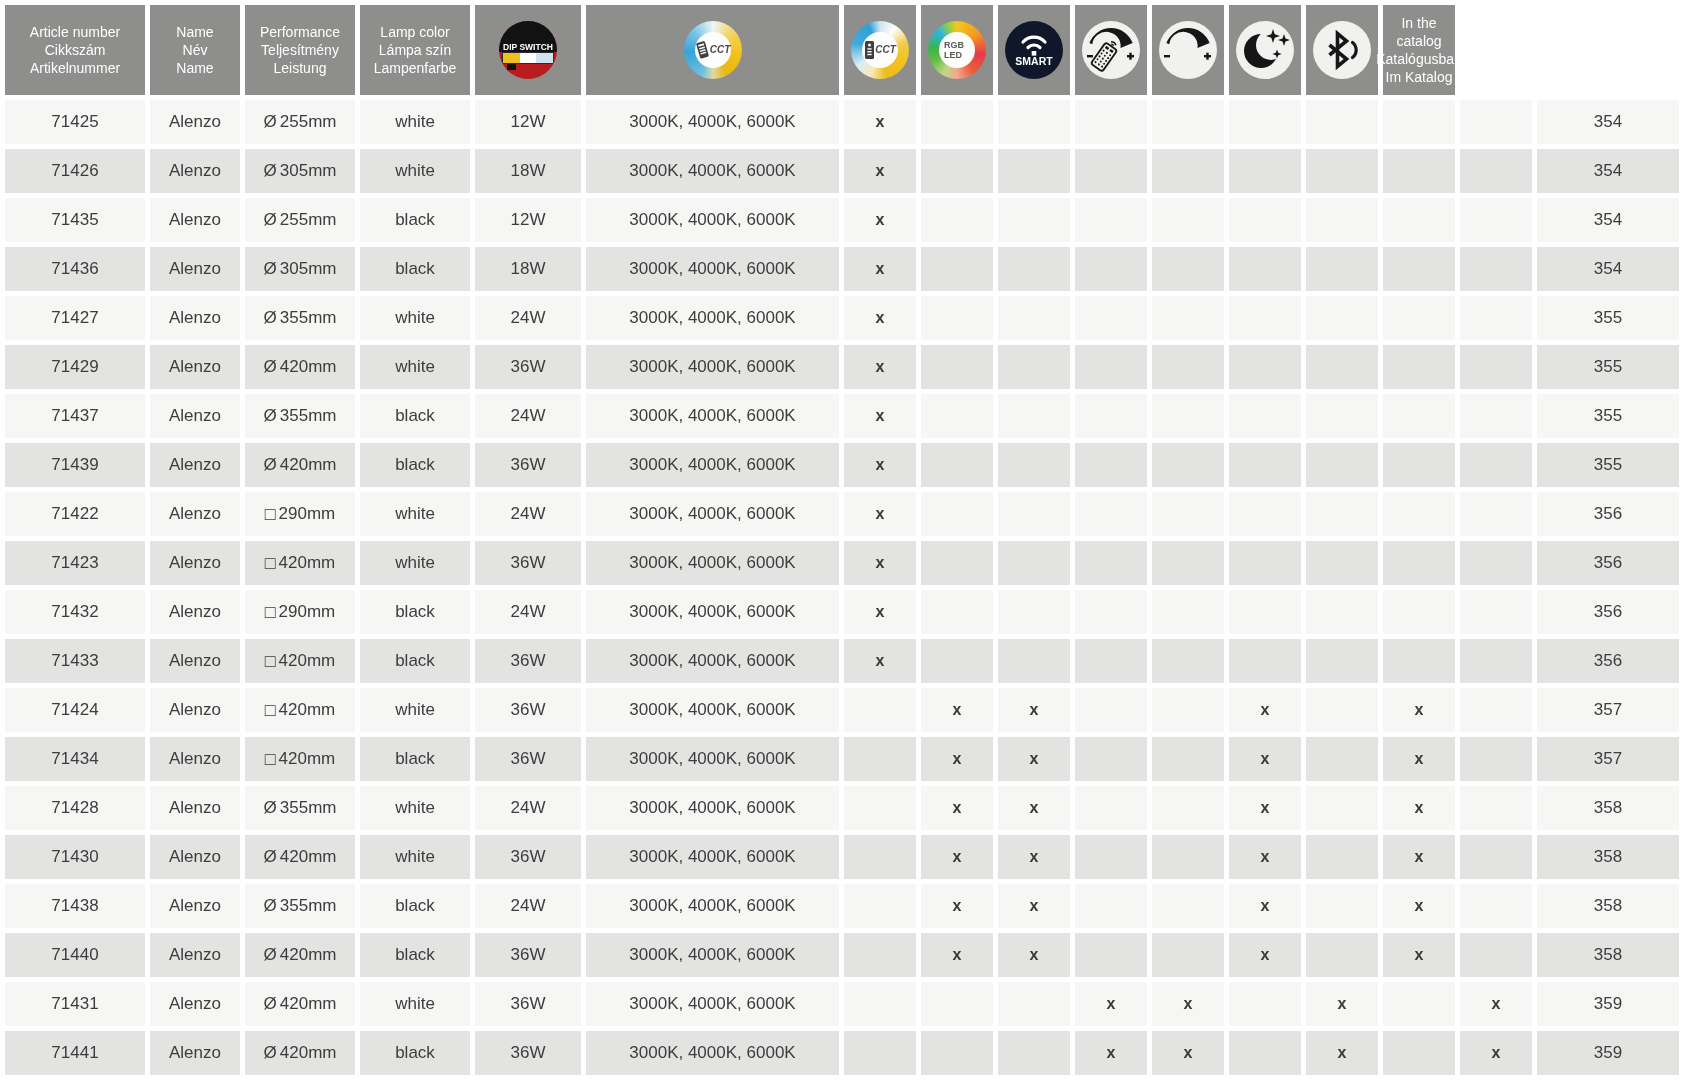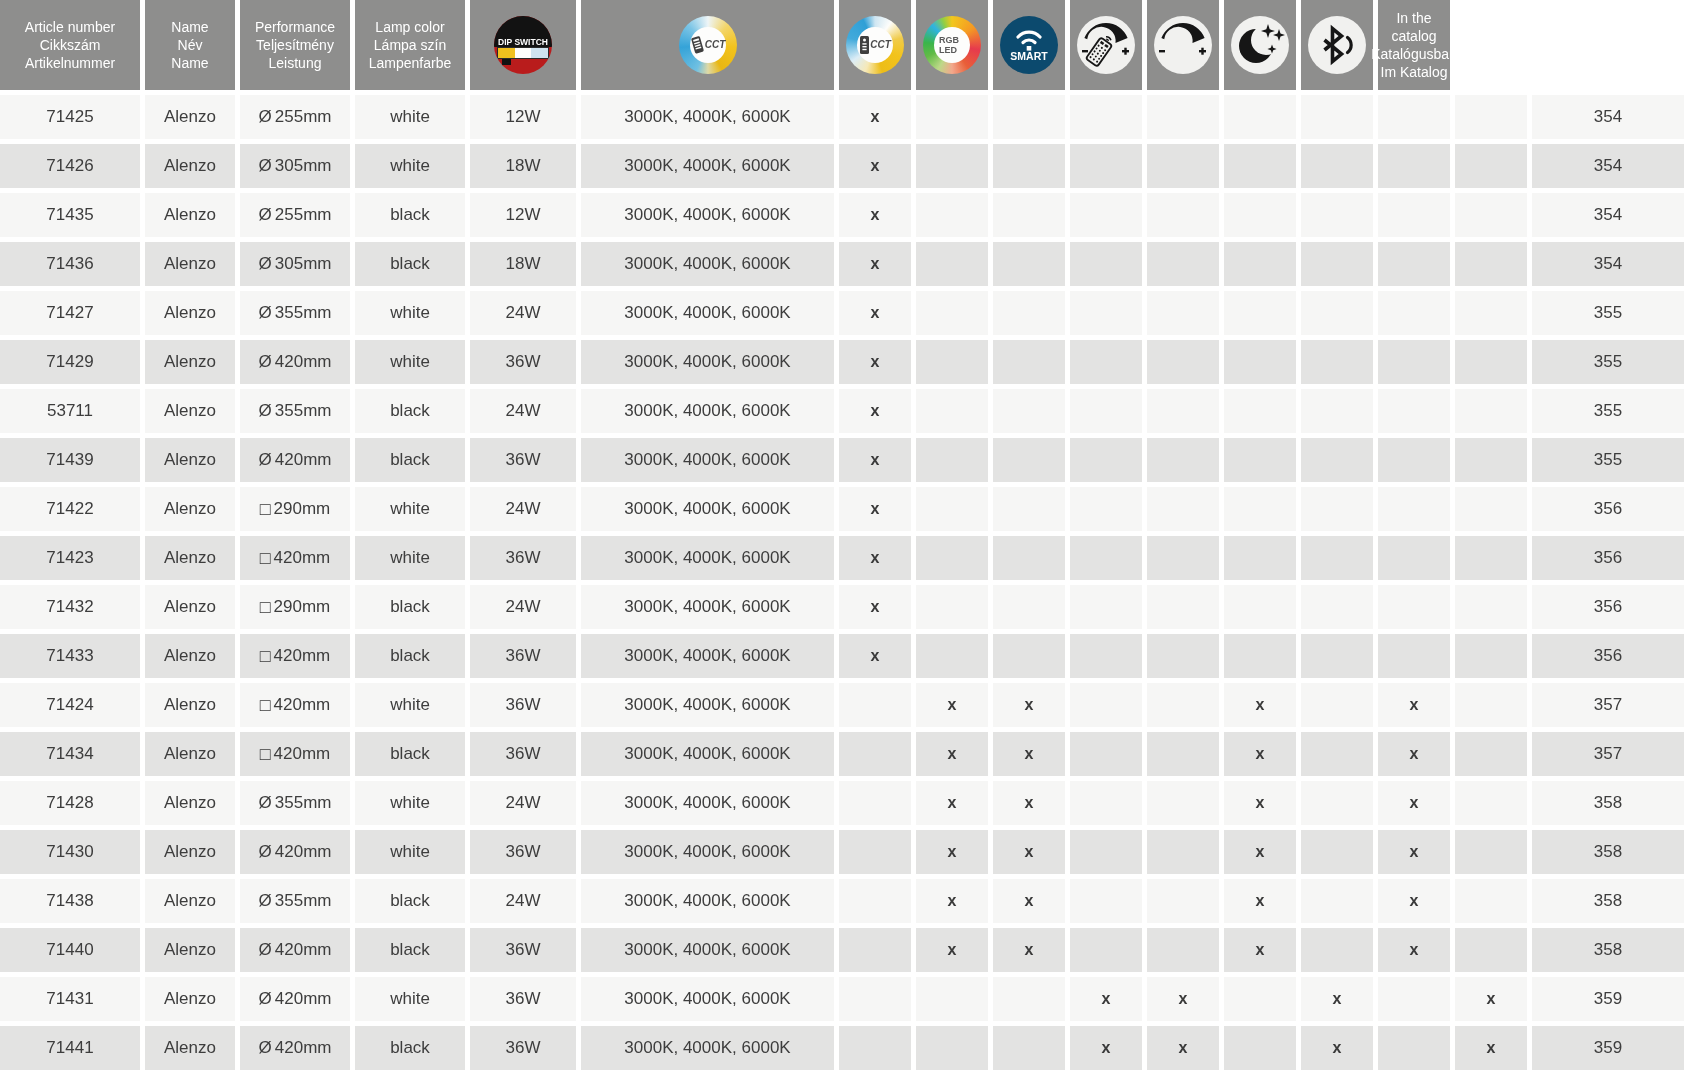--- a/index.html
+++ b/index.html
@@ -1,38 +1,38 @@
 <!DOCTYPE html>
 <html><head>
 <meta charset="utf-8">
 <style>
   html,body{margin:0;padding:0;background:#ffffff;}
   body{width:1684px;height:1080px;font-family:"Liberation Sans",sans-serif;color:#3d3d3d;}
-  .table{display:grid;grid-template-rows:90px;grid-auto-rows:44px;row-gap:5px;}
+  .table{padding:5px;display:grid;grid-template-rows:90px;grid-auto-rows:44px;row-gap:5px;}
   .grid-row{display:grid;grid-template-columns:140px 90px 110px 110px 106px 253px repeat(9,72px) minmax(0,1fr);column-gap:5px;}
   .hcell{background:#8e8e8d;color:#ffffff;display:flex;flex-direction:column;align-items:center;justify-content:center;
          font-size:14px;line-height:18px;text-align:center;}
   .cell{display:flex;align-items:center;justify-content:center;font-size:17px;}
   .data-row.odd  .cell{background:#f6f6f5;}
   .data-row.even .cell{background:#e3e3e2;}
   .cell.feat{font-size:16px;font-weight:bold;color:#3a3a3a;}
   .cell.size .shape-square{font-weight:bold;font-size:18px;margin-right:3px;}
   .cell.size .shape-round{margin-right:3px;}
 
   
   .icn{width:58px;height:58px;border-radius:50%;position:relative;display:flex;align-items:center;justify-content:center;}
   .ring::before{content:'';position:absolute;inset:11px;background:#fdfdfc;border-radius:50%;}
   .ring > *{position:relative;z-index:2;}
   .cct1{background:conic-gradient(from 0deg,#eef5f7 0deg,#f3d569 45deg,#f2c31c 95deg,#e9b713 150deg,#ded9a6 180deg,#6fc0e2 205deg,#35a3d8 265deg,#7cc5e6 315deg,#eef5f7 360deg);}
   .cct2{background:conic-gradient(from 0deg,#cfe6f2 0deg,#fdfdfb 35deg,#f0cb4a 75deg,#f2c31c 115deg,#edbd18 165deg,#f6e9b8 200deg,#dcedf6 235deg,#42aadb 285deg,#2f9fd6 335deg,#cfe6f2 360deg);}
   .rgb{background:conic-gradient(from 0deg,#f2c71d 0deg,#f59a23 50deg,#e63a4d 100deg,#e95f38 145deg,#f2a88c 180deg,#bcd988 210deg,#62bb46 245deg,#3ab54a 275deg,#2fb3e2 315deg,#90ce44 340deg,#f2c71d 360deg);}
   .cct-label{font-size:10px;font-weight:bold;color:#4a4a4a;letter-spacing:0;font-style:italic;}
   .rgb-label{font-size:9px;font-weight:bold;color:#5a5a5a;width:26px;text-align:left;line-height:10px;}
   .lite{background:#f1f1ef;}
-  .dark{background:#0c4a6e;}
+  .dark{background:#0f172a;}
   .smart-label{position:absolute;bottom:9px;width:100%;text-align:center;font-size:10.5px;font-weight:bold;color:#ffffff;}
   
   .dip{background:#b91c1c;overflow:hidden;}
   .dip::before{content:'';position:absolute;top:0;left:0;right:0;height:31px;background:#121212;}
   .dip-label{position:absolute;top:17px;left:0;width:100%;text-align:center;color:#ffffff;font-size:8.5px;font-weight:bold;z-index:2;}
   .dip-bar{position:absolute;top:31px;left:3px;right:3px;height:10px;display:flex;border:1px solid #2a2a2a;z-index:2;background:#fff;}
   .dip-bar .seg{flex:1;}
   .seg-y{background:#f0c01e;}
   .seg-w{background:#fdfdfb;}
   .seg-b{background:#cfe3ef;}
@@ -294,21 +294,21 @@
         <div class="cell feat"></div>
         <div class="cell feat"></div>
         <div class="cell feat"></div>
         <div class="cell feat"></div>
         <div class="cell feat"></div>
         <div class="cell feat"></div>
         <div class="cell feat"></div>
         <div class="cell feat"></div>
         <div class="cell">355</div>
       </div><div class="grid-row data-row odd">
-        <div class="cell">53711</div>
+        <div class="cell">71437</div>
         <div class="cell">Alenzo</div>
         <div class="cell size"><span class="shape-round">Ø</span>355mm</div>
         <div class="cell">black</div>
         <div class="cell">24W</div>
         <div class="cell">3000K, 4000K, 6000K</div>
         <div class="cell feat">x</div>
         <div class="cell feat"></div>
         <div class="cell feat"></div>
         <div class="cell feat"></div>
         <div class="cell feat"></div>

